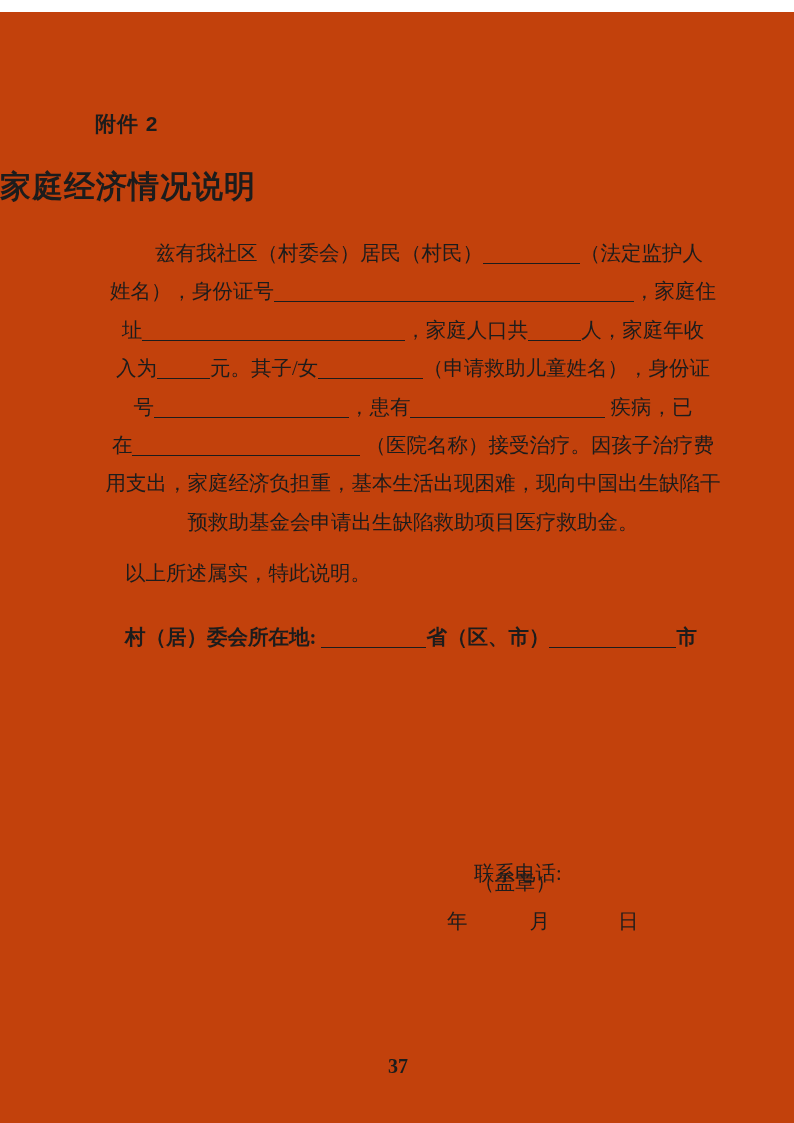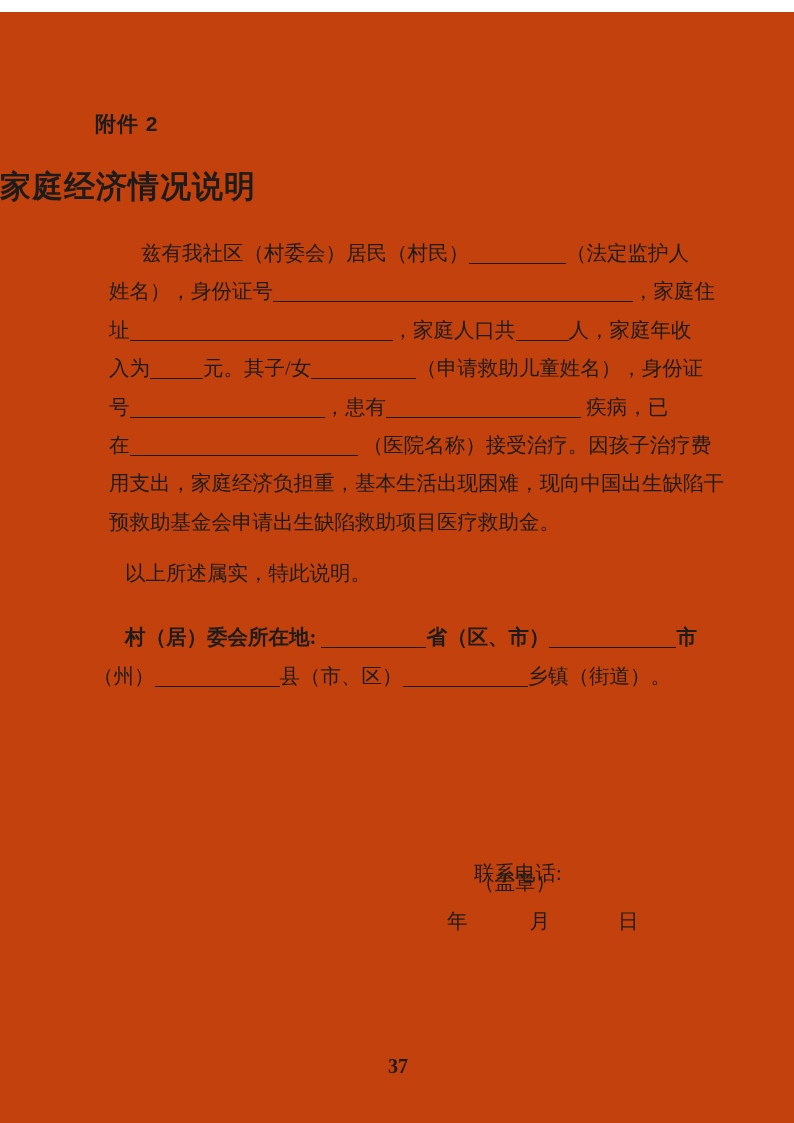--- a/index.html
+++ b/index.html
@@ -33,24 +33,25 @@
     top: 155px;
     width: 100%;
     text-align: left;
     font-size: 31px;
     font-weight: bold;
     letter-spacing: 1px;
     line-height: 40px;
   }
   .body-block {
     position: absolute;
-    left: 109px;
+    left: 93px;
     top: 222px;
     width: 640px;
     font-size: 20.5px;
+    text-align: center;
   }
   .line {
     height: 38.4px;
     line-height: 38.4px;
     white-space: nowrap;
   }
   .blank {
     display: inline-block;
     height: 0;
     border-bottom: 1px solid #1c1c1c;
@@ -122,21 +123,20 @@
       <div class="line"><span>用支出，家庭经济负担重，基本生活出现困难，现向中国出生缺陷干</span></div>
       <div class="line"><span>预救助基金会申请出生缺陷救助项目医疗救助金。</span></div>
     </div>
 
   <div class="statement-block">
     <span class="indent">以上所述属实，特此说明。</span>
   </div>
 
   <div class="location-block">
       <div class="line" style="padding-left: 32px; font-weight: bold;"><span>村（居）委会所在地: </span><span class="blank" style="width: 105px;"></span><span>省（区、市）</span><span class="blank" style="width: 127px;"></span><span>市</span></div>
-      <div class="line"><span>（州）</span><span class="blank" style="width: 125px;"></span><span>县（市、区）</span><span class="blank" style="width: 125px;"></span><span>乡镇（街道）。</span></div>
     </div>
 
 
   <div class="sig-line sig-phone">联系电话:</div>
 
   <div class="sig-line sig-seal">（盖章）</div>
 
   <div class="sig-line sig-date">
     <span class="gap-a">年</span><span class="gap-b">月</span><span>日</span>
   </div>

